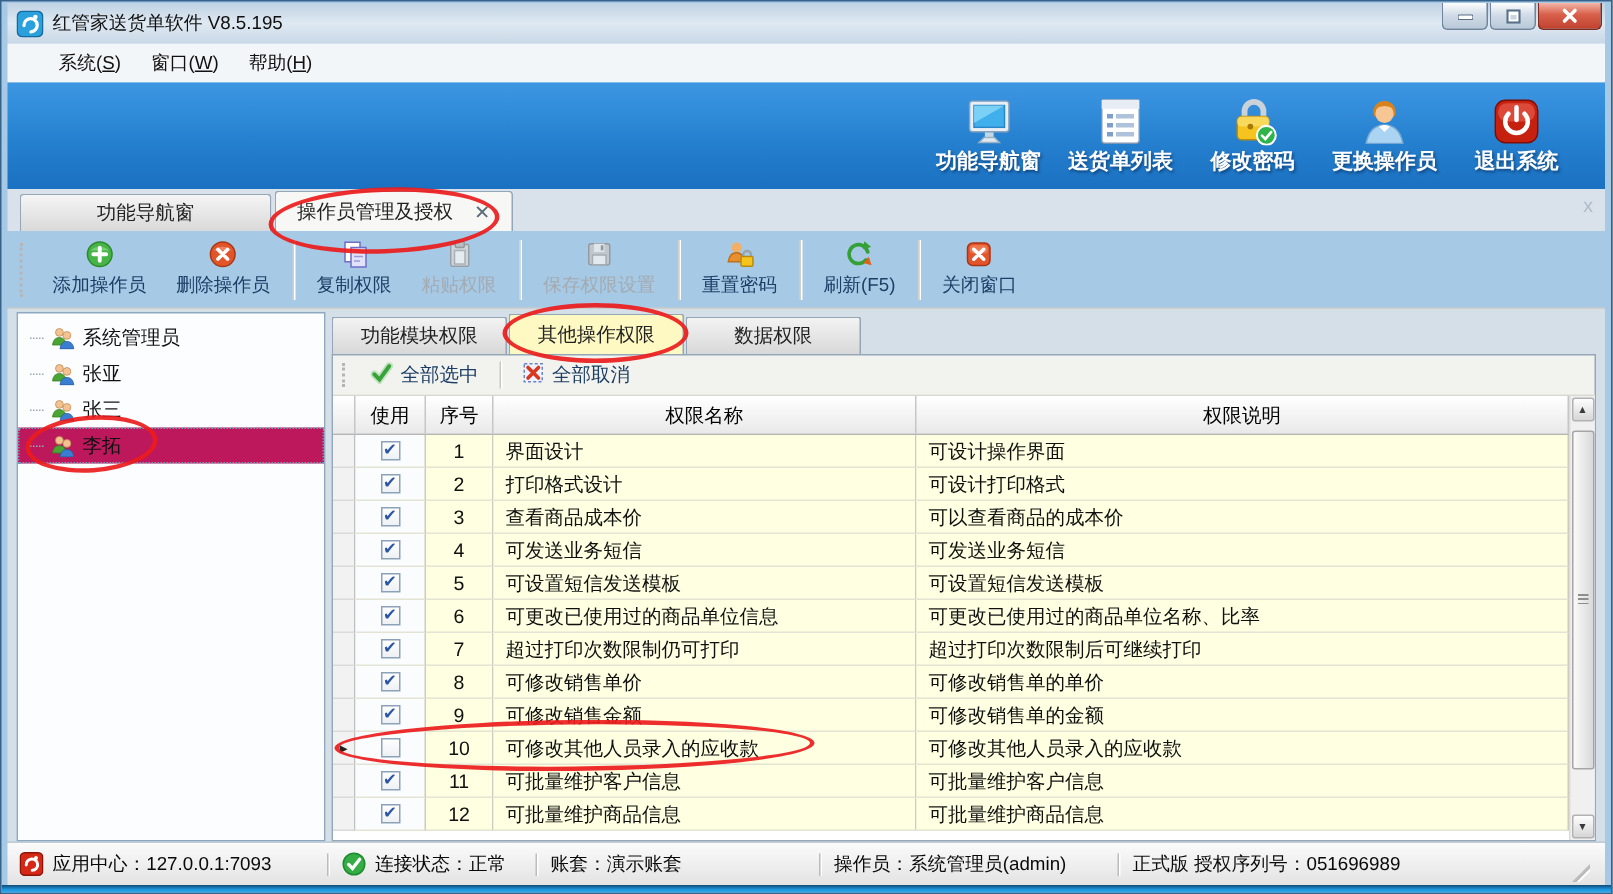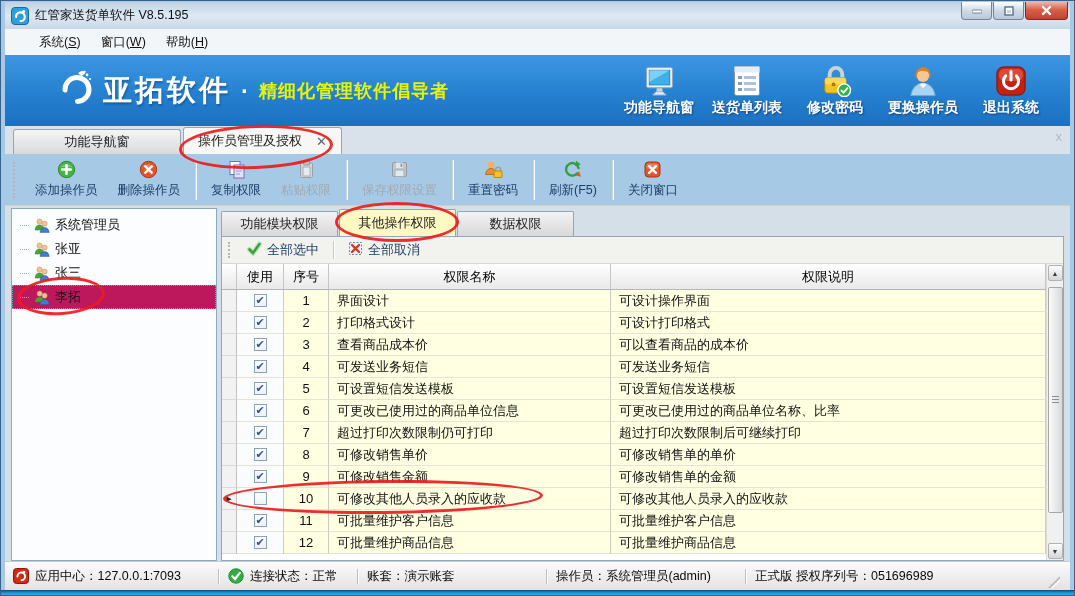--- a/index.html
+++ b/index.html
@@ -138,33 +138,20 @@
     </div>
   </div>
 
   <div class="menubar" id="menubar">
       <div class="menu-item">系统(<u>S</u>)</div>
       <div class="menu-item">窗口(<u>W</u>)</div>
       <div class="menu-item">帮助(<u>H</u>)</div>
     </div>
 
   <div class="banner">
-    <div class="brand">
-      <span class="icn">
-        <svg width="44" height="44" viewBox="0 0 44 44">
-            <path d="M14 23 a12 12 0 1 1 12.5 11.5" stroke="#fff" stroke-width="5" fill="none" stroke-linecap="round"></path>
-            <path d="M27 6 q4 -3 8 -2 q-1 4 -5 5" fill="#fff"></path>
-            <circle cx="36" cy="8" r="1.4" fill="#fff"></circle>
-            <circle cx="39" cy="12" r="1.1" fill="#fff"></circle>
-          </svg>
-      </span>
-      <span class="brand-name">亚拓软件</span>
-      <span class="brand-dot">·</span>
-      <span class="brand-slogan">精细化管理软件倡导者</span>
-    </div>
     <div class="banner-actions" id="bannerActions">
         <div class="baction">
           <span class="icn">
             <svg width="33" height="32" viewBox="0 0 34 33">
               <rect x="3.5" y="2.5" width="27" height="21" rx="2" fill="#e7eef6" stroke="#8aa4bc"></rect>
               <rect x="6.5" y="5.5" width="21" height="15" fill="#3fb0ec" stroke="#2a86c8"></rect>
               <path d="M6.5 5.5 h21 l-21 12 z" fill="#8fdcf8" opacity=".75"></path>
               <rect x="14" y="24" width="6" height="4" fill="#c5d6e5"></rect>
               <path d="M10 31 l3.5-3.5 h7 L24 31 z" fill="#dfe9f2" stroke="#9ab2c6"></path>
             </svg>

